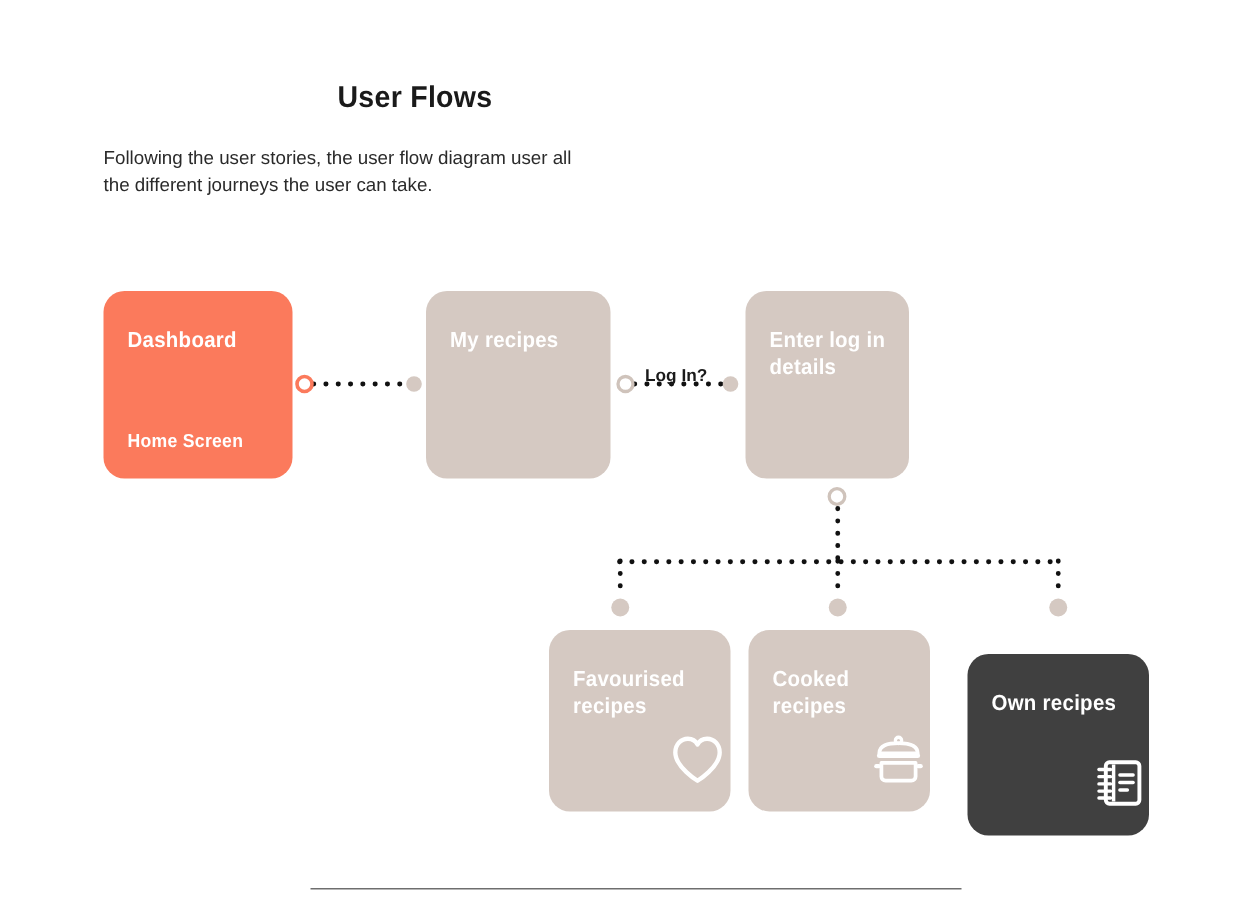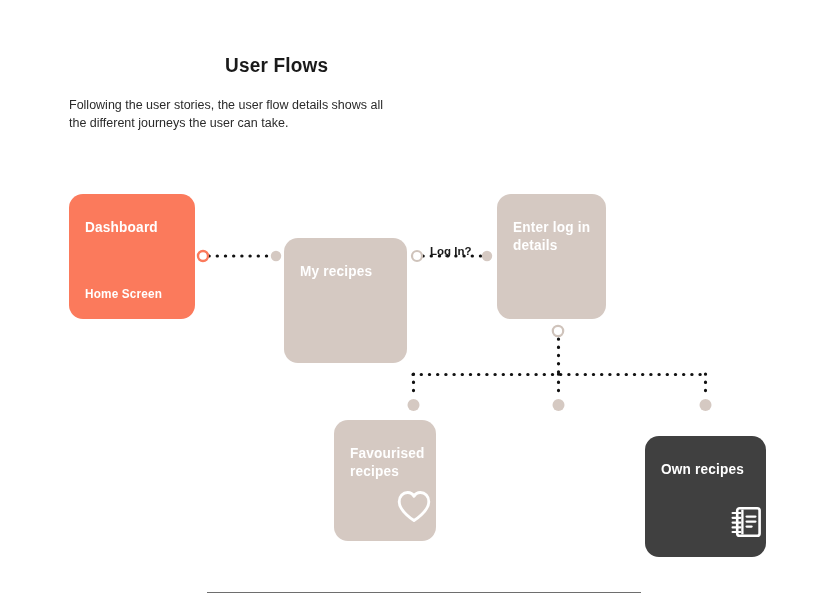--- a/index.html
+++ b/index.html
@@ -97,24 +97,24 @@
   }
   .node-icon {
     margin-top: auto;
     align-self: flex-end;
     line-height: 0;
   }
 
   
   #node-dashboard   { left: 69px;  top: 194px; width: 126px; height: 125px; background: #fb7css; }
   #node-dashboard   { background: #fb7a5c; }
-  #node-myrecipes   { left: 284px; top: 194px; width: 123px; height: 125px; background: #d5c9c2; margin-top: 44px; }
+  #node-myrecipes   { left: 284px; top: 194px; width: 123px; height: 125px; background: #d5c9c2; }
   #node-login       { left: 497px; top: 194px; width: 109px; height: 125px; background: #d5c9c2; }
 
-  #node-favourised  { left: 334px; top: 420px; width: 102px; height: 121px; background: #d5c9c2; }
+  #node-favourised  { left: 366px; top: 420px; width: 121px; height: 121px; background: #d5c9c2; }
   #node-cooked      { left: 499px; top: 420px; width: 121px; height: 121px; background: #d5c9c2; }
   #node-own         { left: 645px; top: 436px; width: 121px; height: 121px; background: #404040; }
 
   
   .edge-label {
     position: absolute;
     font-size: 11.5px;
     font-weight: bold;
     color: #1a1a1a;
     white-space: nowrap;
@@ -137,21 +137,21 @@
 
 <div id="header">
   <div id="title-row">
     <div id="page-title">User Flows</div>
     <svg id="title-icon" width="40" height="20" viewBox="0 0 40 20">
       <circle cx="8" cy="12" r="5" fill="none" stroke="#1a1a1a" stroke-width="2.6"></circle>
       <path d="M13 11.2 C19 8.5, 20 13.5, 26 9.2" fill="none" stroke="#1a1a1a" stroke-width="2.8" stroke-linecap="round"></path>
       <circle cx="31" cy="7.5" r="6.2" fill="#1a1a1a"></circle>
     </svg>
   </div>
-  <div id="intro-text">Following the user stories, the user flow details shows all the different journeys the user can take.</div>
+  <div id="intro-text">Following the user stories, the user flow diagram user all the different journeys the user can take.</div>
 </div>
 
 <div id="diagram">
 
   <svg id="edges" viewBox="0 0 839 600">
 
     <g>
       <line x1="209" y1="256" x2="271" y2="256" stroke="#111111" stroke-width="3.2" stroke-linecap="round" stroke-dasharray="0.2 8"></line>
       <circle cx="203" cy="256" r="5" fill="#ffffff" stroke="#fb7a5c" stroke-width="2.4"></circle>
       <circle cx="276" cy="256" r="5.2" fill="#d5c9c2"></circle>
@@ -198,20 +198,38 @@
 
   <div class="node" id="node-favourised">
     <div class="node-label">Favourised recipes</div>
     <div class="node-icon">
       <svg width="36" height="33" viewBox="0 0 36 33">
         <path d="M18 30.5 C18 30.5 3.2 21.4 3.2 11.7 C3.2 6.3 7.1 2.5 11.6 2.5 C14.6 2.5 16.9 4.2 18 6.3 C19.1 4.2 21.4 2.5 24.4 2.5 C28.9 2.5 32.8 6.3 32.8 11.7 C32.8 21.4 18 30.5 18 30.5 Z" fill="none" stroke="#ffffff" stroke-width="2.9" stroke-linejoin="round"></path>
       </svg>
     </div>
   </div>
 
+  <div class="node" id="node-cooked">
+    <div class="node-label">Cooked recipes</div>
+    <div class="node-icon">
+      <svg width="34" height="33" viewBox="0 0 34 33">
+
+        <circle cx="17" cy="3.6" r="2.1" fill="none" stroke="#ffffff" stroke-width="2.2"></circle>
+
+        <path d="M4.2 12.2 C4.2 6.9 9.8 5.4 17 5.4 C24.2 5.4 29.8 6.9 29.8 12.2 Z" fill="none" stroke="#ffffff" stroke-width="2.5" stroke-linejoin="round"></path>
+
+        <rect x="2.6" y="12.2" width="28.8" height="3.2" rx="1.6" fill="#ffffff"></rect>
+
+        <path d="M5.6 18.6 L28.4 18.6 L28.4 27.6 C28.4 29.2 27.2 30.4 25.6 30.4 L8.4 30.4 C6.8 30.4 5.6 29.2 5.6 27.6 Z" fill="none" stroke="#ffffff" stroke-width="2.5" stroke-linejoin="round"></path>
+
+        <rect x="0.8" y="19.4" width="4.4" height="2.8" rx="1.4" fill="#ffffff"></rect>
+        <rect x="28.8" y="19.4" width="4.4" height="2.8" rx="1.4" fill="#ffffff"></rect>
+      </svg>
+    </div>
+  </div>
 
   <div class="node" id="node-own">
     <div class="node-label">Own recipes</div>
     <div class="node-icon">
       <svg width="32" height="34" viewBox="0 0 32 34">
 
         <rect x="7.2" y="3.2" width="22.4" height="27.6" rx="2.4" fill="none" stroke="#ffffff" stroke-width="2.6"></rect>
 
         <line x1="12.4" y1="4.6" x2="12.4" y2="29.4" stroke="#ffffff" stroke-width="2.3"></line>
 

